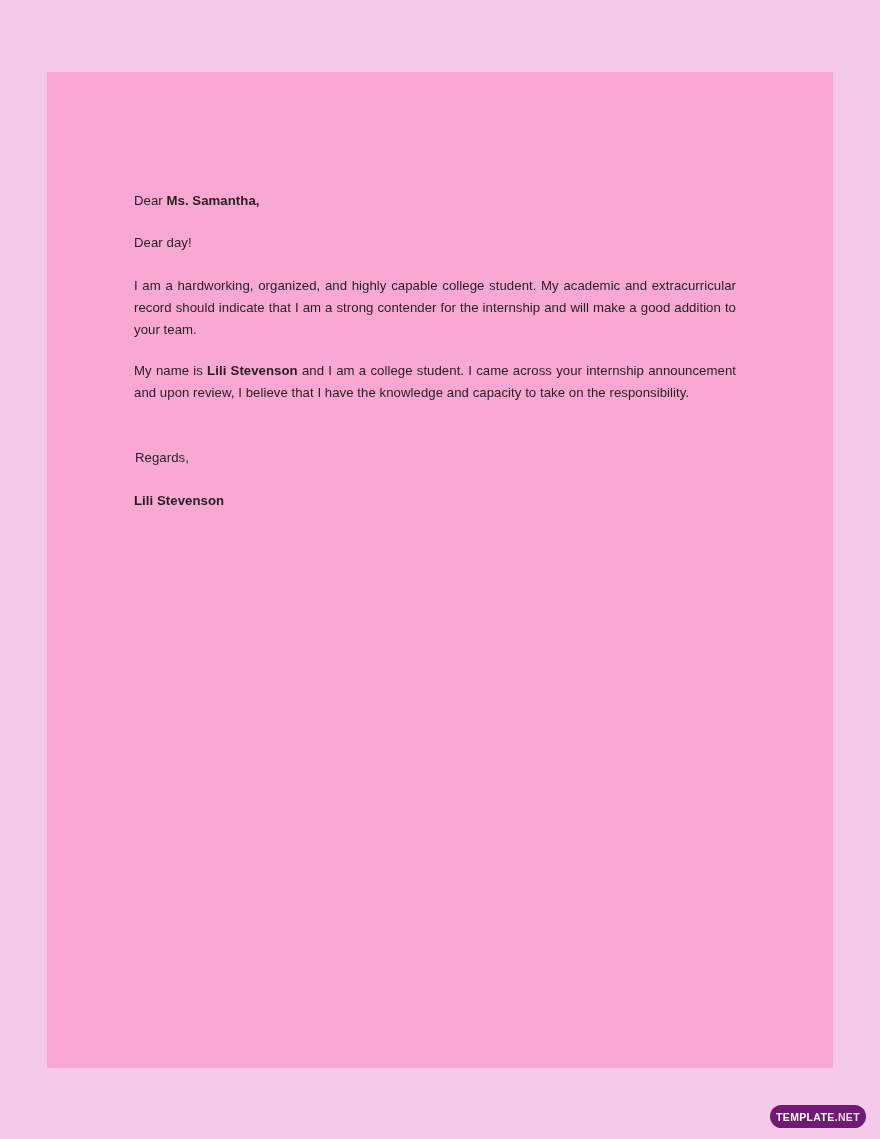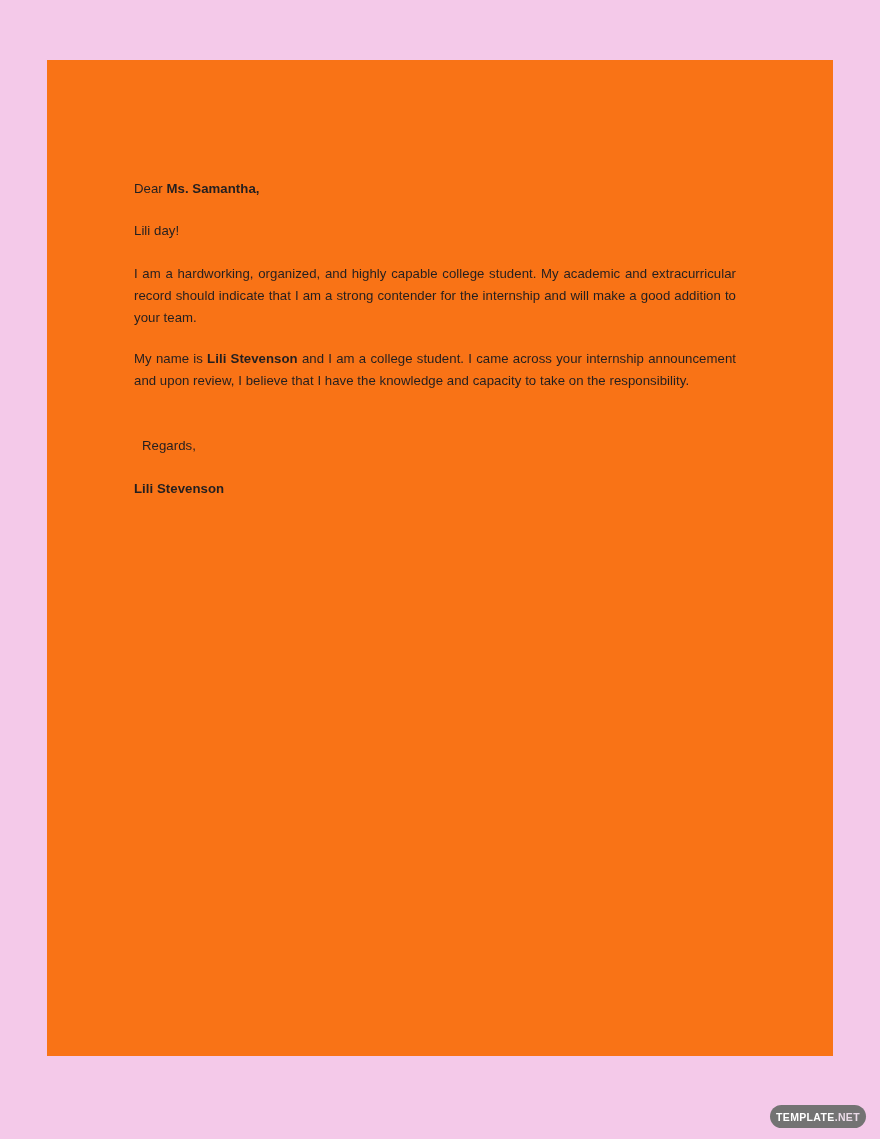--- a/index.html
+++ b/index.html
@@ -18,24 +18,24 @@
   .canvas {
     position: relative;
     width: 880px;
     height: 1139px;
   }
 
   
   .sheet {
     position: absolute;
     left: 47px;
-    top: 60px;
+    top: 72px;
     width: 786px;
     height: 996px;
-    background: #f97316;
+    background: #f9a8d4;
   }
 
   
   .letter {
     position: absolute;
     left: 87px;
     top: 118px;
     width: 602px;
     color: #231f20;
   }
@@ -63,41 +63,41 @@
     margin: 0 0 19px 0;
     text-align: justify;
     letter-spacing: 0.05px;
   }
   .para:last-of-type { margin-bottom: 0; }
   .para .bold { font-weight: bold; }
 
   .closing {
     font-size: 13.2px;
     line-height: 22px;
-    margin: 43px 0 0 8px;
+    margin: 43px 0 0 1px;
     letter-spacing: 0.05px;
   }
 
   .signature {
     font-size: 13.2px;
     line-height: 22px;
     font-weight: bold;
     margin: 21px 0 0 0;
     letter-spacing: 0.05px;
   }
 
   
   .badge {
     position: absolute;
     left: 770px;
     top: 1105px;
     width: 96px;
     height: 23px;
     border-radius: 12px;
-    background: #737373;
+    background: #701a75;
     display: flex;
     align-items: center;
     justify-content: center;
   }
   .badge-text {
     font-size: 10.5px;
     font-weight: bold;
     letter-spacing: 0.35px;
     white-space: nowrap;
   }
@@ -108,21 +108,21 @@
 <body>
 
 <div class="canvas">
 
   <div class="sheet">
 
     <div class="letter">
 
       <p class="line-greeting"><span>Dear </span><span class="bold">Ms. Samantha,</span></p>
 
-      <p class="line-salute">Lili day!</p>
+      <p class="line-salute">Dear day!</p>
 
       <p class="para">I am a hardworking, organized, and highly capable college student. My academic and extracurricular record should indicate that I am a strong contender for the internship and will make a good addition to your team.</p>
 
       <p class="para"><span>My name is </span><span class="bold">Lili Stevenson</span><span> and I am a college student. I came across your internship announcement and upon review, I believe that I have the knowledge and capacity to take on the responsibility.</span></p>
 
 
       <p class="closing">Regards,</p>
 
       <p class="signature">Lili Stevenson</p>
 

